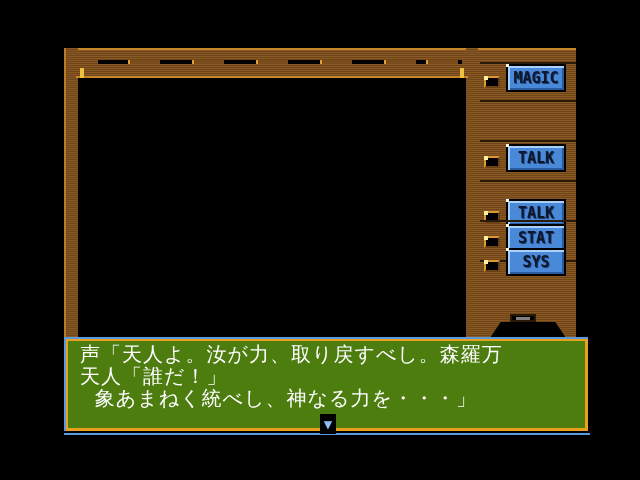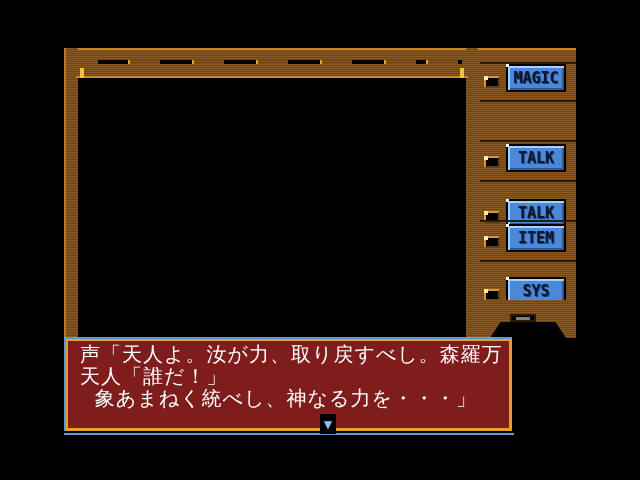--- a/index.html
+++ b/index.html
@@ -96,22 +96,22 @@
       content: ""; position: absolute; left: 4px; top: 1px; width: 14px; height: 3px; background: #808080;
     }
     .panel-arch {
       position: absolute; left: 490px; top: 322px; width: 76px; height: 16px;
       background: #000;
       clip-path: polygon(14% 0, 86% 0, 100% 100%, 0 100%);
     }
 
     
     .dialog {
-      position: absolute; left: 64px; top: 337px; width: 448px; height: 94px;
-      background: #7f1d1d;
+      position: absolute; left: 64px; top: 337px; width: 524px; height: 94px;
+      background: #4d7c0f;
       border-top: 2px solid #5a9ae0;
       border-left: 2px solid #5a9ae0;
     }
     .dialog::before {
       content: ""; position: absolute; left: 0; top: 0; right: 0; bottom: 0;
       border-top: 2px solid #e8a020; border-left: 2px solid #e8a020;
       border-right: 3px solid #e8a020; border-bottom: 3px solid #e8a020;
       pointer-events: none;
     }
     .dialog::after {
@@ -172,25 +172,25 @@
   <div class="panel-divider" style="top:180px;"></div>
 
   <div class="cmd-row" style="top:193px;">
     <div class="lamp"></div>
     <div class="cmd-btn">TALK</div>
   </div>
   <div class="panel-divider" style="top:220px;"></div>
 
   <div class="cmd-row" style="top:218px;">
     <div class="lamp"></div>
-    <div class="cmd-btn">ITEM</div>
+    <div class="cmd-btn">STAT</div>
   </div>
   <div class="panel-divider" style="top:260px;"></div>
 
-  <div class="cmd-row" style="top:271px;">
+  <div class="cmd-row" style="top:242px;">
     <div class="lamp"></div>
     <div class="cmd-btn">SYS</div>
   </div>
   <div class="panel-divider" style="top:300px;"></div>
 
   <div class="panel-base wood"></div>
   <div class="slot"></div>
   <div class="panel-arch"></div>
 
   <div class="dialog">

